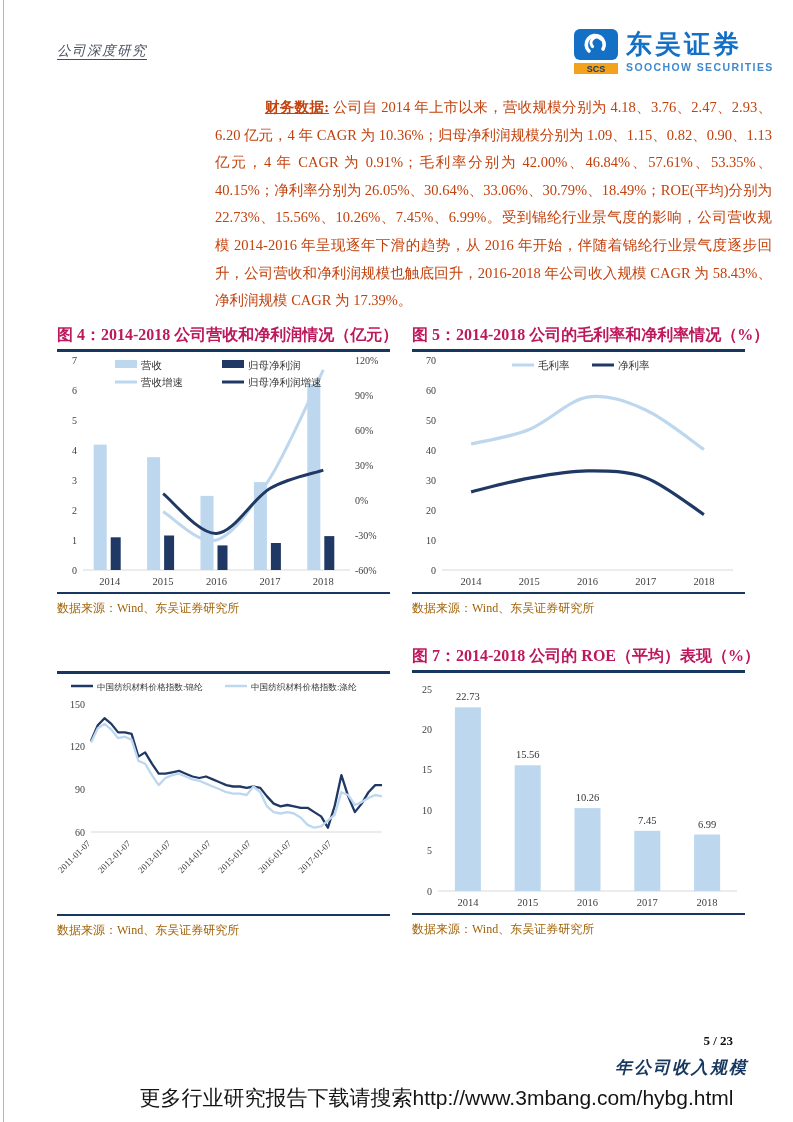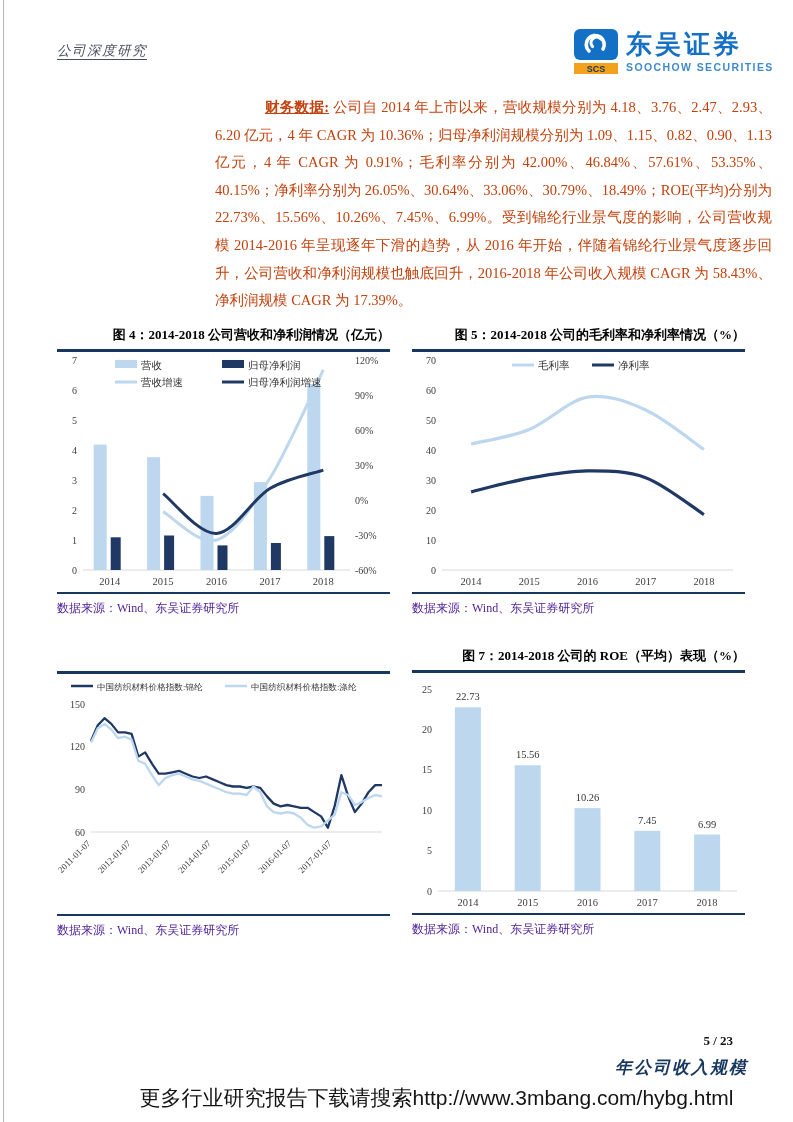--- a/index.html
+++ b/index.html
@@ -23,25 +23,25 @@
   .summary { position:absolute; left:182px; top:94px; width:557px; font-size:14.5px; line-height:27.6px;
     color:#c2410c; text-align:justify; text-indent:50px;margin-left:33px; }
   .summary .lead { font-weight:bold; text-decoration:underline; }
 
   
   .figure { position:absolute; width:333px; }
   .fig-4 { left:57px;  top:326px; }
   .fig-5 { left:412px; top:326px; }
   .fig-6 { left:57px;  top:666px; }
   .fig-7 { left:412px; top:647px; }
-  .chart-title { font-size:13px; font-weight:bold; color:#000000; line-height:18px; white-space:nowrap;text-align:right; }
+  .chart-title { font-size:16px; font-weight:bold; color:#be185d; line-height:18px; white-space:nowrap;text-align:right; }
   .title-rule, .source-rule { height:2.5px; background:#17375e; }
   .title-rule { margin-top:5px; }
   .chart-canvas { display:block; width:333px; height:240px; }
-  .chart-source { font-size:12px; color:#4c1d95; padding-top:6px; }
+  .chart-source { font-size:12px; color:#a16207; padding-top:6px; }
 
   
   .page-number { position:absolute; right:60px; top:1033px; font-size:13px; font-weight:bold; color:#111;text-align:right; }
   .institute { position:absolute; right:45px; top:1056px; font-size:17px; font-weight:bold;
     color:#17375e; letter-spacing:2px; font-style:italic; }
   .watermark { position:absolute; left:0; top:1084px; width:100%; text-align:center;
     font-family:"Liberation Sans", sans-serif; font-size:21px; color:#141414;margin-left:40px; }
 </style>
 </head>
 <body>

